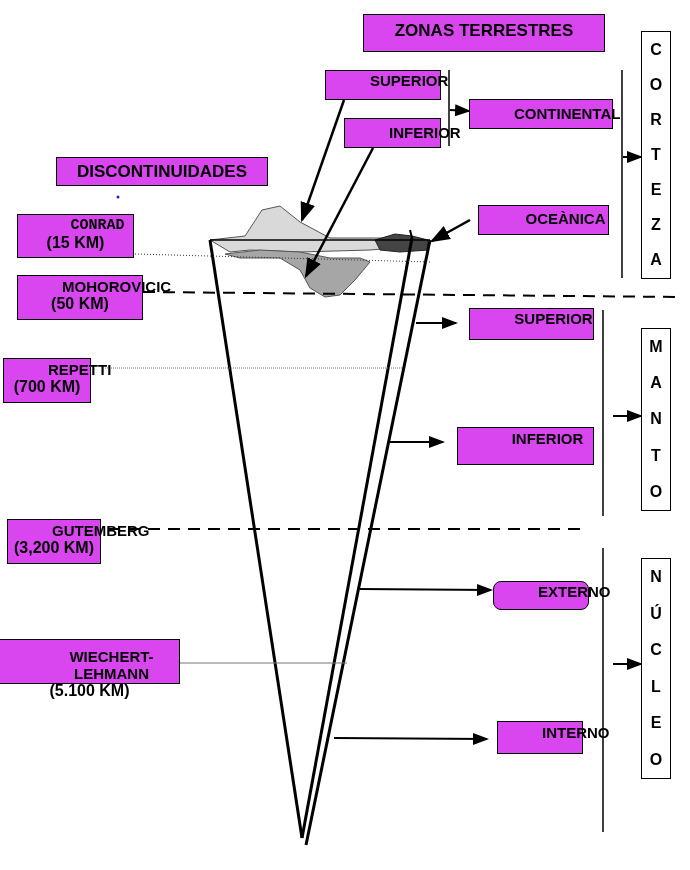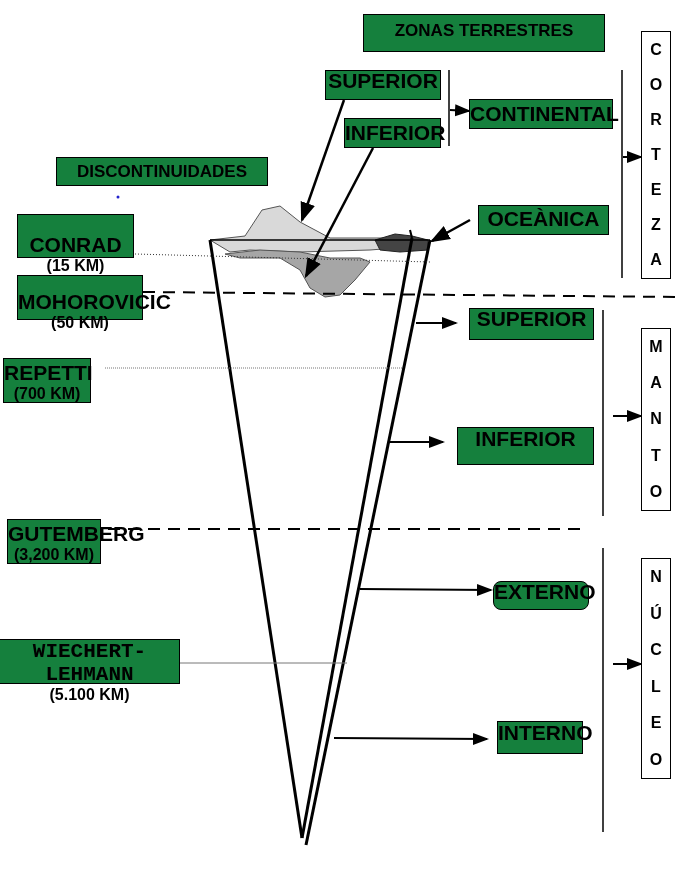--- a/index.html
+++ b/index.html
@@ -1,20 +1,20 @@
 <!DOCTYPE html>
 <html><head>
 <meta charset="utf-8">
 <style>
   html, body { margin:0; padding:0; background:#ffffff; }
   body { width:690px; height:870px; position:relative; overflow:hidden;
          font-family:"Liberation Sans", sans-serif; color:#000; }
-  .box { position:absolute; border:1px solid #000; background:#15803d; box-sizing:border-box;
+  .box { position:absolute; border:1px solid #000; background:#d946ef; box-sizing:border-box;
          font-weight:bold; text-align:center; }
-  .lbl { font-size:21px; }
+  .lbl { font-size:15px;padding-left:44px; }
   .sm  { font-size:16px; }
   .vbox { position:absolute; border:1px solid #000; background:#fff; box-sizing:border-box;
           display:flex; flex-direction:column; justify-content:space-around; align-items:center;
           font-weight:bold; font-size:16px; }
   svg#diagram { position:absolute; left:0; top:0; }
   .title { font-size:17px; }
 </style>
 </head>
 <body>
 
@@ -60,37 +60,37 @@
   <line x1="334" y1="738" x2="487" y2="739" stroke="#000" stroke-width="2" marker-end="url(#arr)"></line>
 
   <circle cx="118" cy="197" r="1.5" fill="#2222cc"></circle>
 </svg>
 
 <div class="box title" style="left:363px;top:14px;width:242px;height:38px;line-height:32px;">ZONAS TERRESTRES</div>
 
 <div class="box title" style="left:56px;top:157px;width:212px;height:29px;line-height:27px;">DISCONTINUIDADES</div>
 
 <div class="box" style="left:17px;top:214px;width:117px;height:44px;">
-  <div class="lbl" style="margin-top:18px;">CONRAD</div>
+  <div class="lbl" style="margin-top:2px;font-family:Liberation Mono, monospace;">CONRAD</div>
   <div class="sm">(15 KM)</div>
 </div>
 <div class="box" style="left:17px;top:275px;width:126px;height:45px;">
-  <div class="lbl" style="margin-top:14px;">MOHOROVICIC</div>
+  <div class="lbl" style="margin-top:2px;">MOHOROVICIC</div>
   <div class="sm">(50 KM)</div>
 </div>
 <div class="box" style="left:3px;top:358px;width:88px;height:45px;">
   <div class="lbl" style="margin-top:2px;">REPETTI</div>
   <div class="sm">(700 KM)</div>
 </div>
 <div class="box" style="left:7px;top:519px;width:94px;height:45px;">
   <div class="lbl" style="margin-top:2px;">GUTEMBERG</div>
   <div class="sm">(3,200 KM)</div>
 </div>
 <div class="box" style="left:-1px;top:639px;width:181px;height:45px;">
-  <div class="lbl" style="margin-top:0;font-family:Liberation Mono, monospace;">WIECHERT-LEHMANN</div>
+  <div class="lbl" style="margin-top:8px;">WIECHERT-LEHMANN</div>
   <div class="sm">(5.100 KM)</div>
 </div>
 
 <div class="box lbl" style="left:325px;top:70px;width:116px;height:30px;line-height:20px;">SUPERIOR</div>
 <div class="box lbl" style="left:344px;top:118px;width:97px;height:30px;line-height:28px;">INFERIOR</div>
 <div class="box lbl" style="left:469px;top:99px;width:144px;height:30px;line-height:28px;">CONTINENTAL</div>
 <div class="box lbl" style="left:478px;top:205px;width:131px;height:30px;line-height:25px;">OCEÀNICA</div>
 
 <div class="vbox" style="left:641px;top:31px;width:30px;height:248px;">
   <span>C</span>

